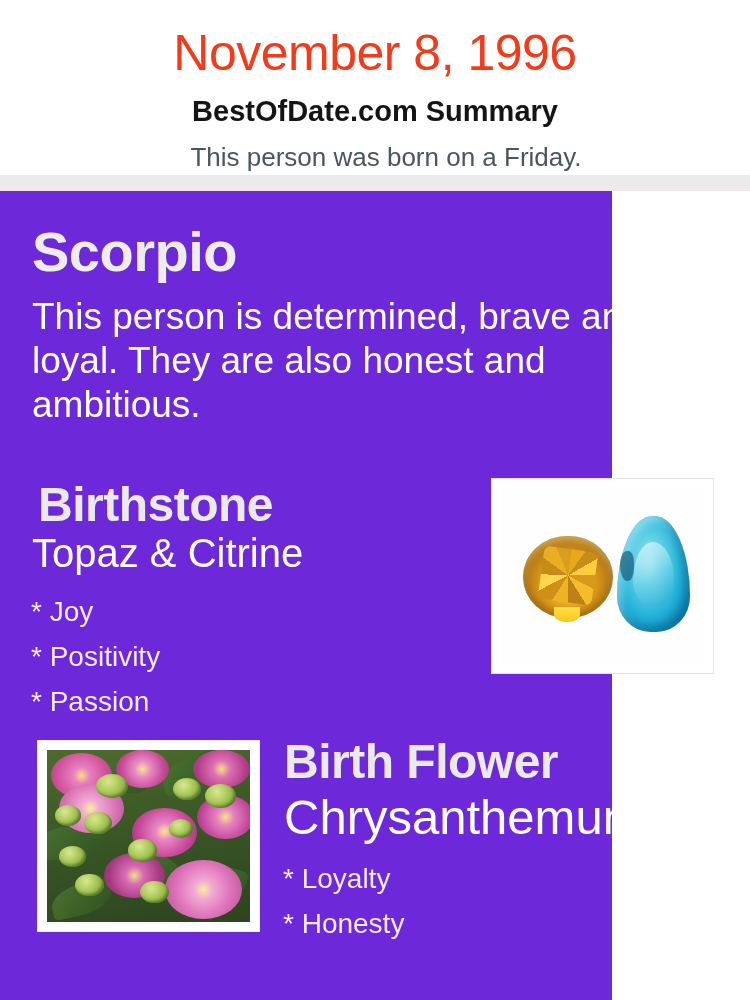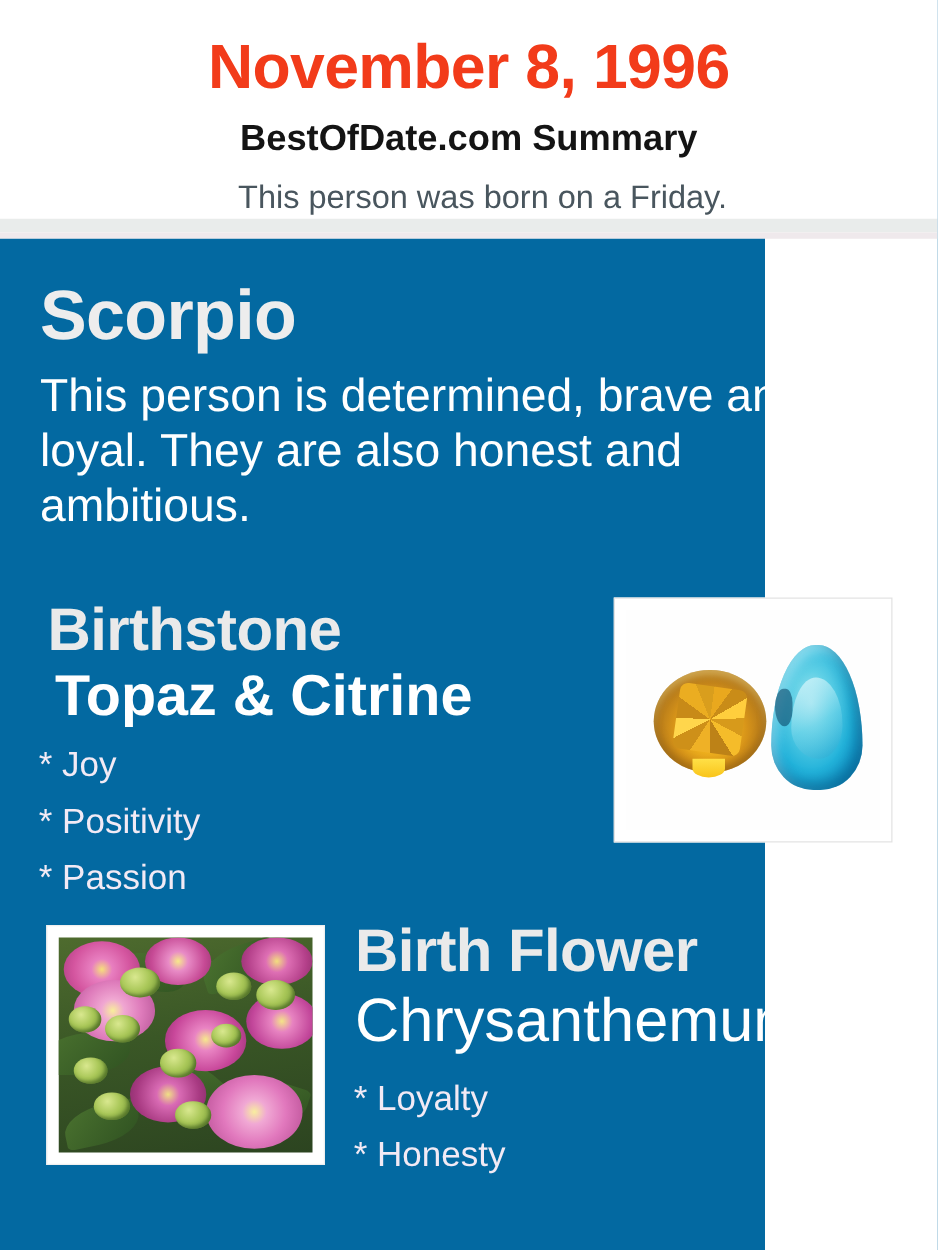--- a/index.html
+++ b/index.html
@@ -10,62 +10,61 @@
     overflow:hidden;
   }
   .page { position:relative; width:750px; height:1000px; }
 
   
   .header {
     position:absolute; left:0; top:0; width:750px; height:175px;
     background:#ffffff; text-align:center;
   }
   .hdr-title {
-    color:#F23B1A; font-size:50px; font-weight:700;
+    color:#F23B1A; font-size:50px; font-weight:400;
     letter-spacing:-0.5px; line-height:1; padding-top:28px;
     white-space:nowrap;
   }
   .hdr-sub {
     color:#141414; font-size:29px; font-weight:700;
     line-height:1; padding-top:19px; white-space:nowrap;
   }
   .hdr-note {
     color:#49565E; font-size:26px; font-weight:400;
     line-height:1; padding-top:18px; white-space:nowrap;padding-left:22px;
   }
   .strip-a { position:absolute; left:0; top:175px; width:750px; height:11px; background:#E9ECEB; }
   .strip-b { position:absolute; left:0; top:186px; width:750px; height:5px;  background:#EFE9EC; }
 
   
   .body-panel {
     position:absolute; left:0; top:191px; width:612px; height:809px;
-    background:#0369a1;
+    background:#6d28d9;
   }
 
   .sign-name {
     position:absolute; left:32px; top:33px;
     color:#EDEDED; font-size:56px; font-weight:700; line-height:1;
     letter-spacing:-0.5px; white-space:nowrap;
   }
   .sign-desc {
     position:absolute; left:32px; top:104px; width:680px;
     color:#FFFFFF; font-size:37px; font-weight:400; line-height:44px;
   }
 
   
   .stone-head {
     position:absolute; left:38px; top:290px;
     color:#EAEAEA; font-size:48px; font-weight:700; line-height:1;
     letter-spacing:-0.5px; white-space:nowrap;text-align:center;
   }
   .stone-name {
     position:absolute; left:32px; top:342px;
-    color:#FFFFFF; font-size:46px; font-weight:700; line-height:1;
+    color:#FFFFFF; font-size:40px; font-weight:400; line-height:1;
     white-space:nowrap;
-    margin-left:12px;
   }
   .stone-traits { position:absolute; left:31px; top:398px; }
   .stone-traits .trait {
     color:#F2EAF5; font-size:28px; font-weight:400;
     line-height:45px; white-space:nowrap;
   }
 
   
   .stone-frame {
     position:absolute; left:491px; top:287px; width:223px; height:196px;

